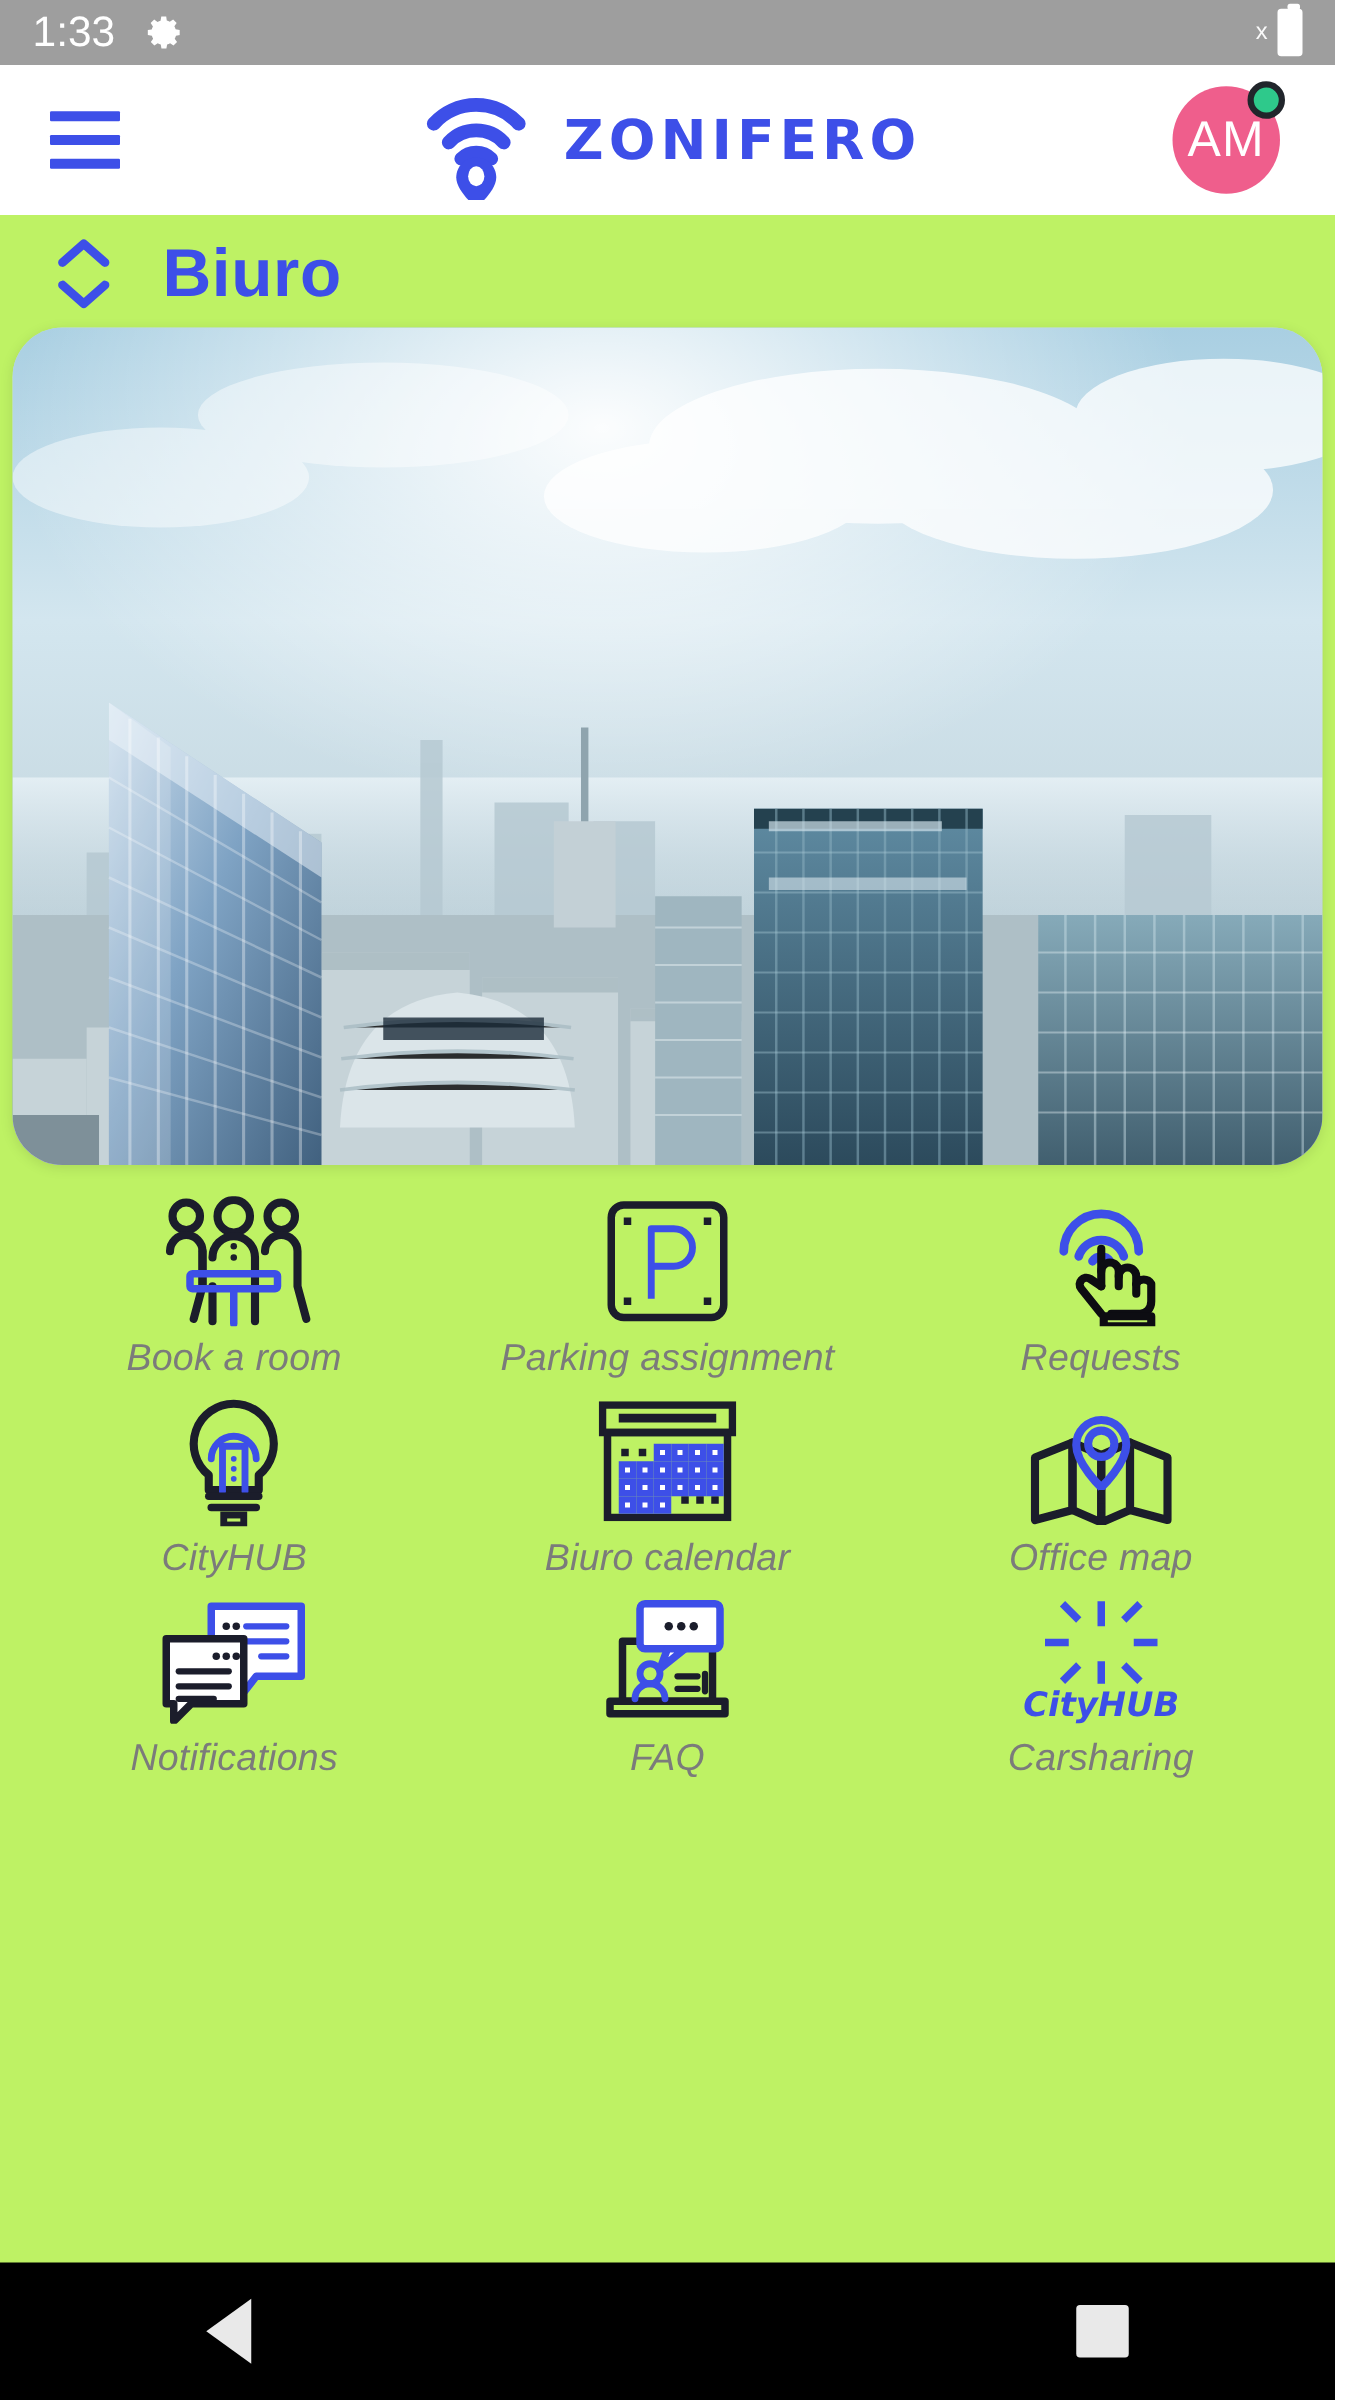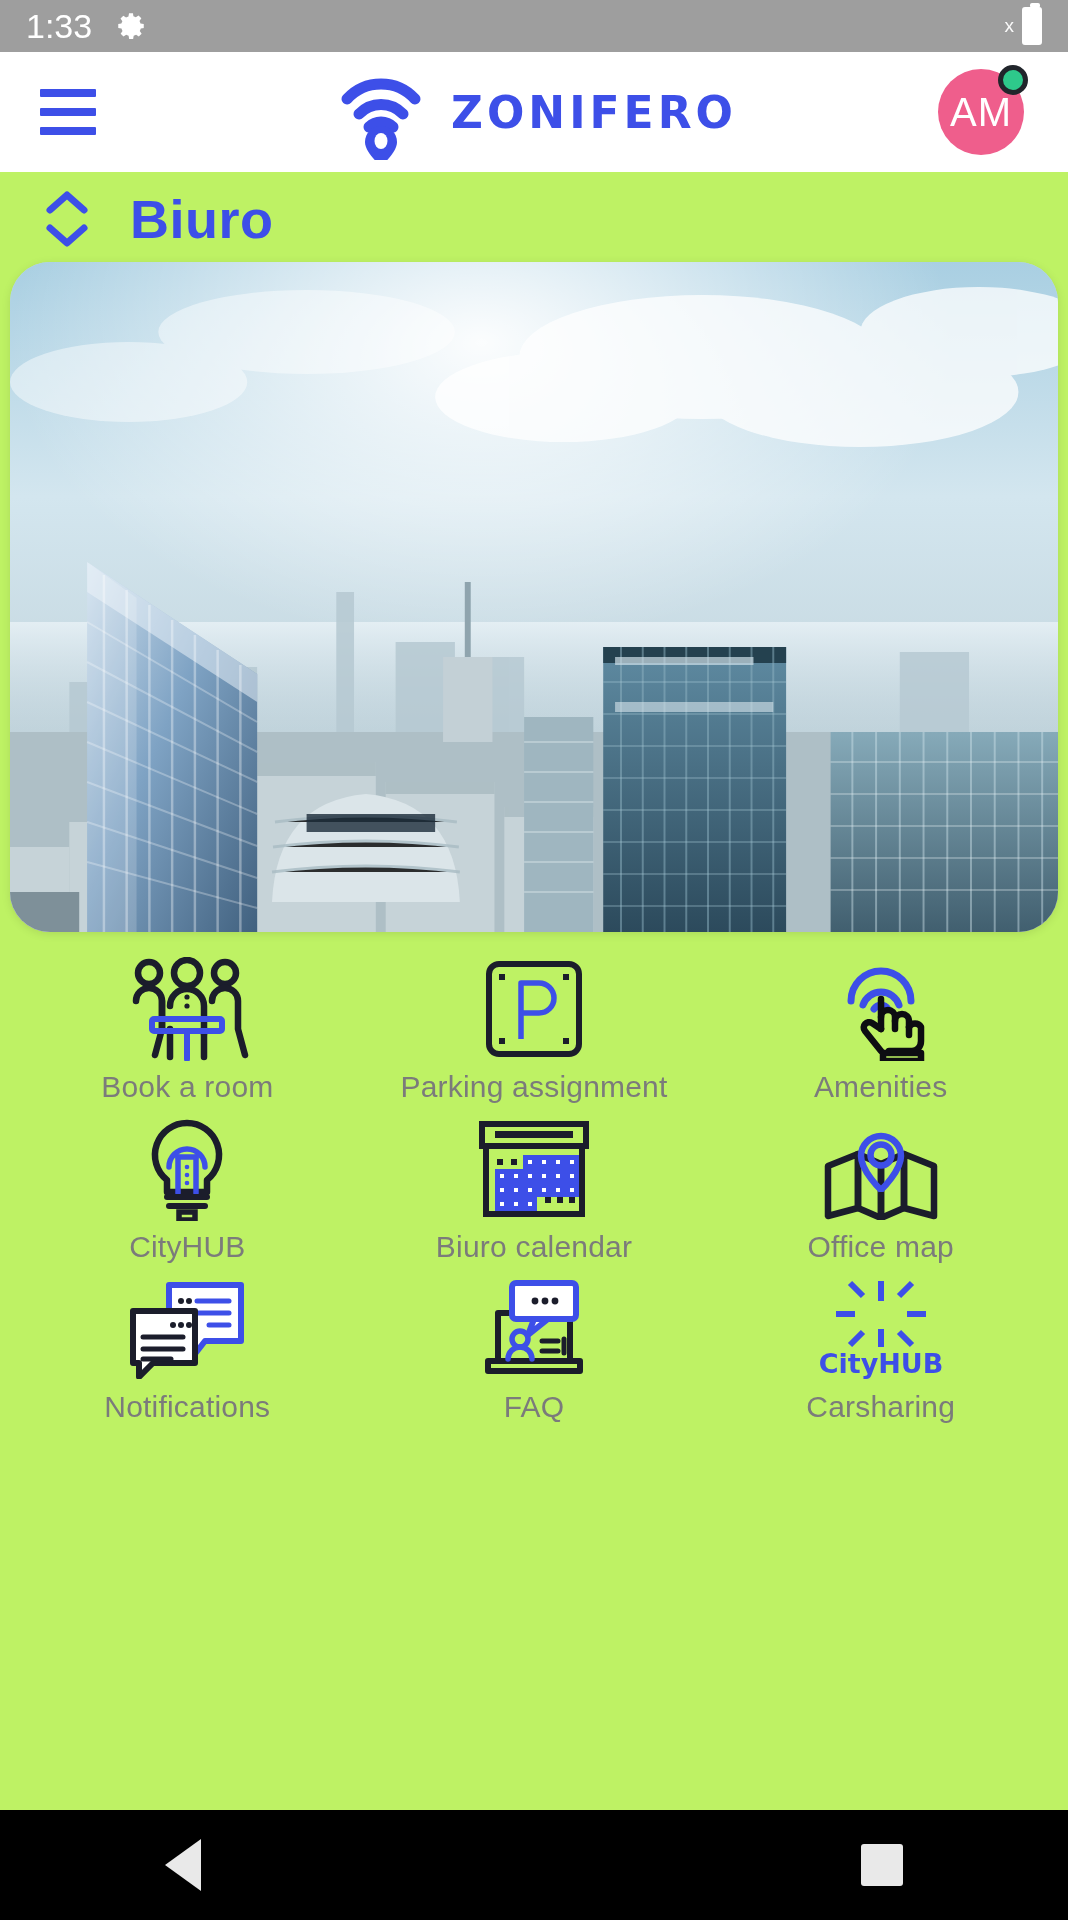--- a/index.html
+++ b/index.html
@@ -66,21 +66,21 @@
   .hero svg { position:absolute; inset:0; width:100%; height:100%; display:block; }
 
   
   .grid {
     flex: 1 1 auto;
     display:grid; grid-template-columns: repeat(3, 1fr);
     grid-auto-rows: 160px;
     align-content: start;
     padding: 28px 14px 0 14px;
   }
-  .tile { display:flex; flex-direction:column; align-items:center; justify-content:flex-start; cursor:pointer; }
+  .tile { display:flex; flex-direction:column; align-items:center; justify-content:flex-start; cursor:pointer;font-style:italic; }
   .tile-icon { height: 98px; display:flex; align-items:center; justify-content:center; }
   .tile-icon svg { display:block; }
   .tile-label { margin-top: 12px; font-size: 30px; color:#7b7b7b; text-align:center; letter-spacing:0.2px; }
 
   
   .navbar {
     flex: 0 0 110px; background:#000; display:flex; align-items:center; justify-content:space-around;
   }
   .nav-back { width:0; height:0; border-top: 26px solid transparent; border-bottom: 26px solid transparent; border-right: 36px solid #e9e9e9; cursor:pointer;}
   .nav-home { width: 0; height: 0; }
@@ -366,21 +366,21 @@
           <g fill="none" stroke="#0d0d12" stroke-width="6.5" stroke-linecap="round" stroke-linejoin="round">
             <path d="M52 42v30"></path>
             <path d="M52 72l-9-6c-5-3-11 3-7 8l16 20"></path>
             <path d="M52 60a7 7 0 0114 0v12"></path>
             <path d="M66 64a7 7 0 0114 0v14"></path>
             <path d="M80 70a7 7 0 0112 0v14c0 6-4 10-9 10H60"></path>
             <path d="M54 96h38v8H54z"></path>
           </g>
         </svg>
       </div>
-      <div class="tile-label">Amenities</div>
+      <div class="tile-label">Requests</div>
     </div>
 
     <div class="tile">
       <div class="tile-icon">
         <svg width="94" height="104" viewBox="0 0 94 104">
           <path d="M47 6a32 32 0 00-20 57v12h40V63A32 32 0 0047 6z" fill="none" stroke="#1b1d2b" stroke-width="6.5" stroke-linejoin="round"></path>
           <g fill="none" stroke="#3d4fe8" stroke-width="5.5" stroke-linecap="round">
             <path d="M29 50a18 18 0 0136 0"></path>
             <path d="M38 40h18"></path>
             <path d="M38 40v36"></path>

